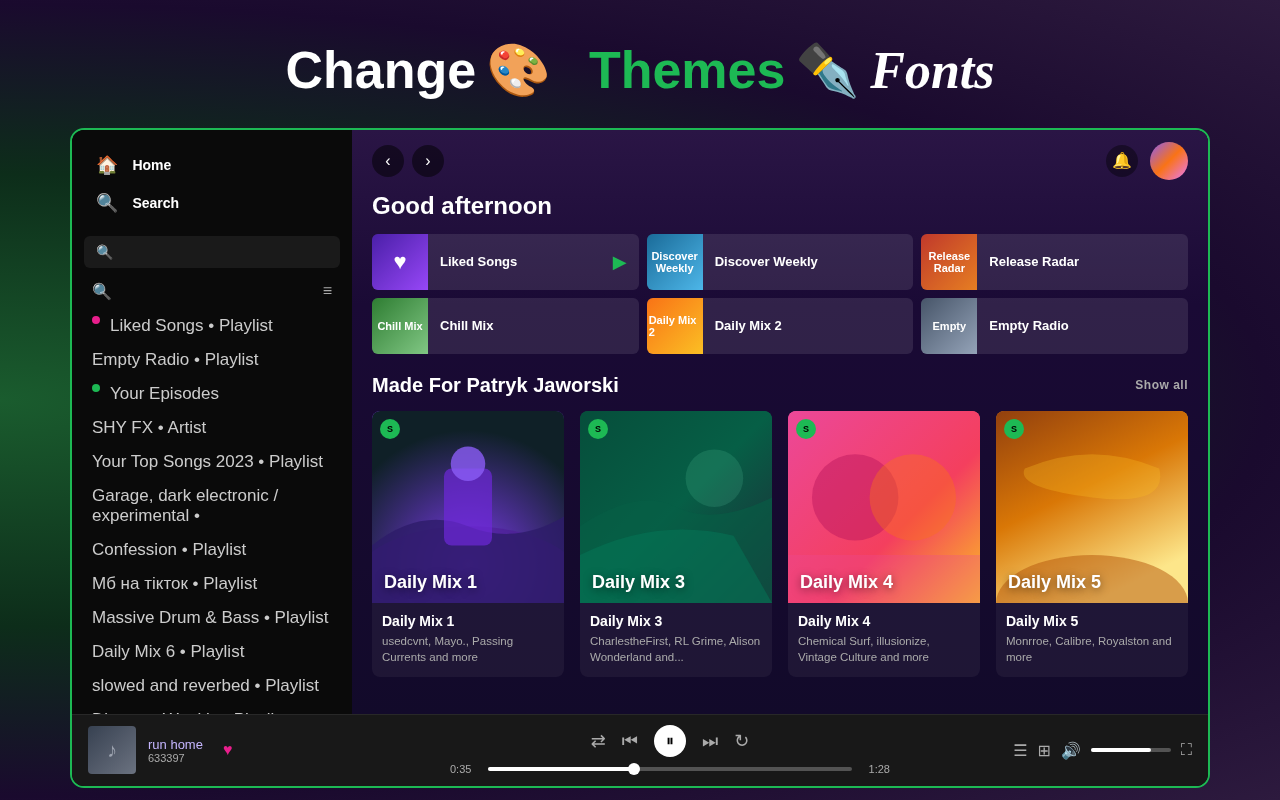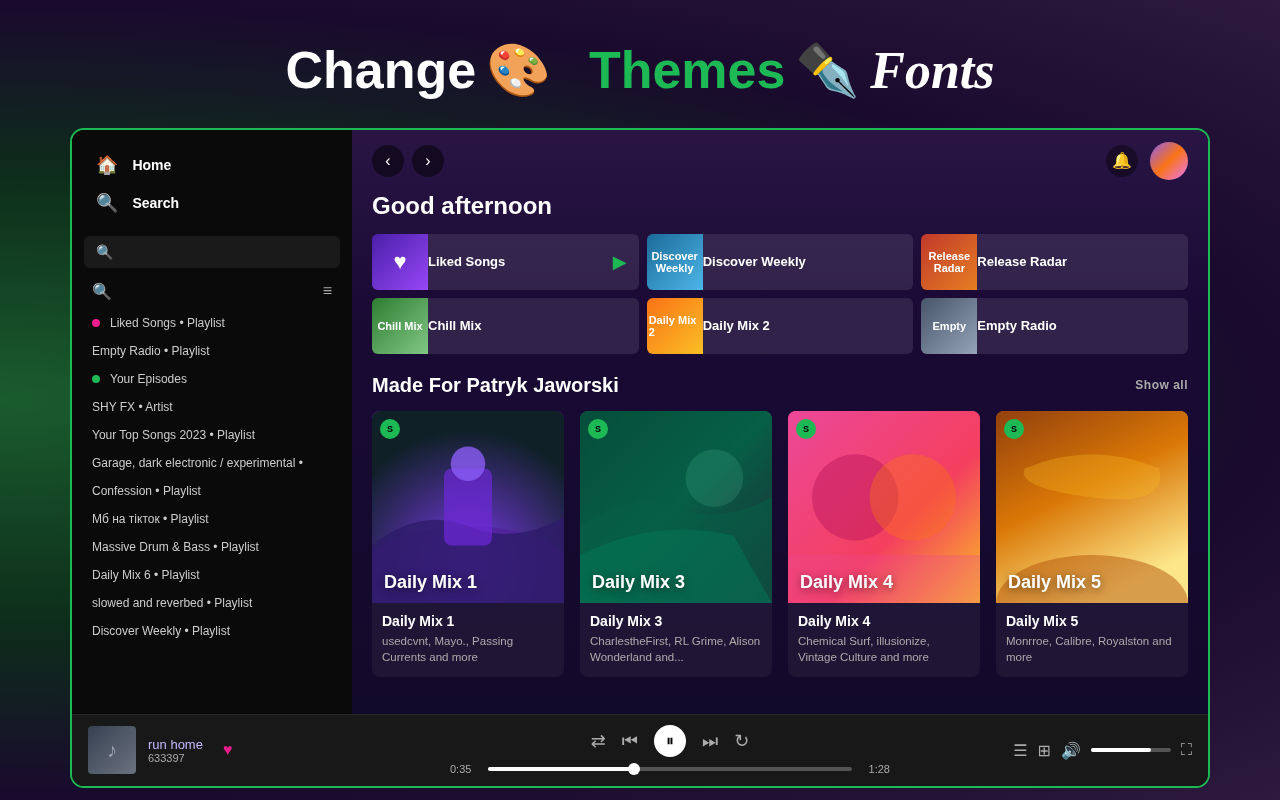--- a/index.html
+++ b/index.html
@@ -95,27 +95,27 @@
     .sidebar-library-header .list-icon { font-size: 16px; cursor: pointer; }
     .sidebar-list {
       flex: 1;
       overflow-y: auto;
       padding: 0 8px;
     }
     .sidebar-list::-webkit-scrollbar { width: 4px; }
     .sidebar-list::-webkit-scrollbar-thumb { background: #333; border-radius: 2px; }
     .sidebar-item {
       display: flex;
-      align-items: center;
+      align-items: flex-start;
       gap: 10px;
       padding: 7px 12px;
       border-radius: 6px;
       cursor: pointer;
       color: #ccc;
-      font-size: 12px;
+      font-size: 17px;
     }
     .sidebar-item .dot { width: 8px; height: 8px; border-radius: 50%; flex-shrink: 0; }
     .dot-pink { background: #e91e8c; }
     .dot-green { background: #1db954; }
     
     .main-content {
       flex: 1;
       background: #1a0a2e;
       background: linear-gradient(180deg, #2a1545 0%, #1a0a35 30%, #120a2a 100%);
       overflow-y: auto;
@@ -194,21 +194,21 @@
       flex-shrink: 0;
       display: flex;
       align-items: center;
       justify-content: center;
       font-size: 22px;
     }
     .quick-card-title {
       font-size: 13px;
       font-weight: 700;
       color: #fff;
-      padding: 0 0;
+      padding: 0 12px;
       flex: 1;
     }
     .quick-card-action {
       padding: 0 12px;
       color: #1db954;
       font-size: 18px;
     }
     
     .section-header {
       display: flex;

